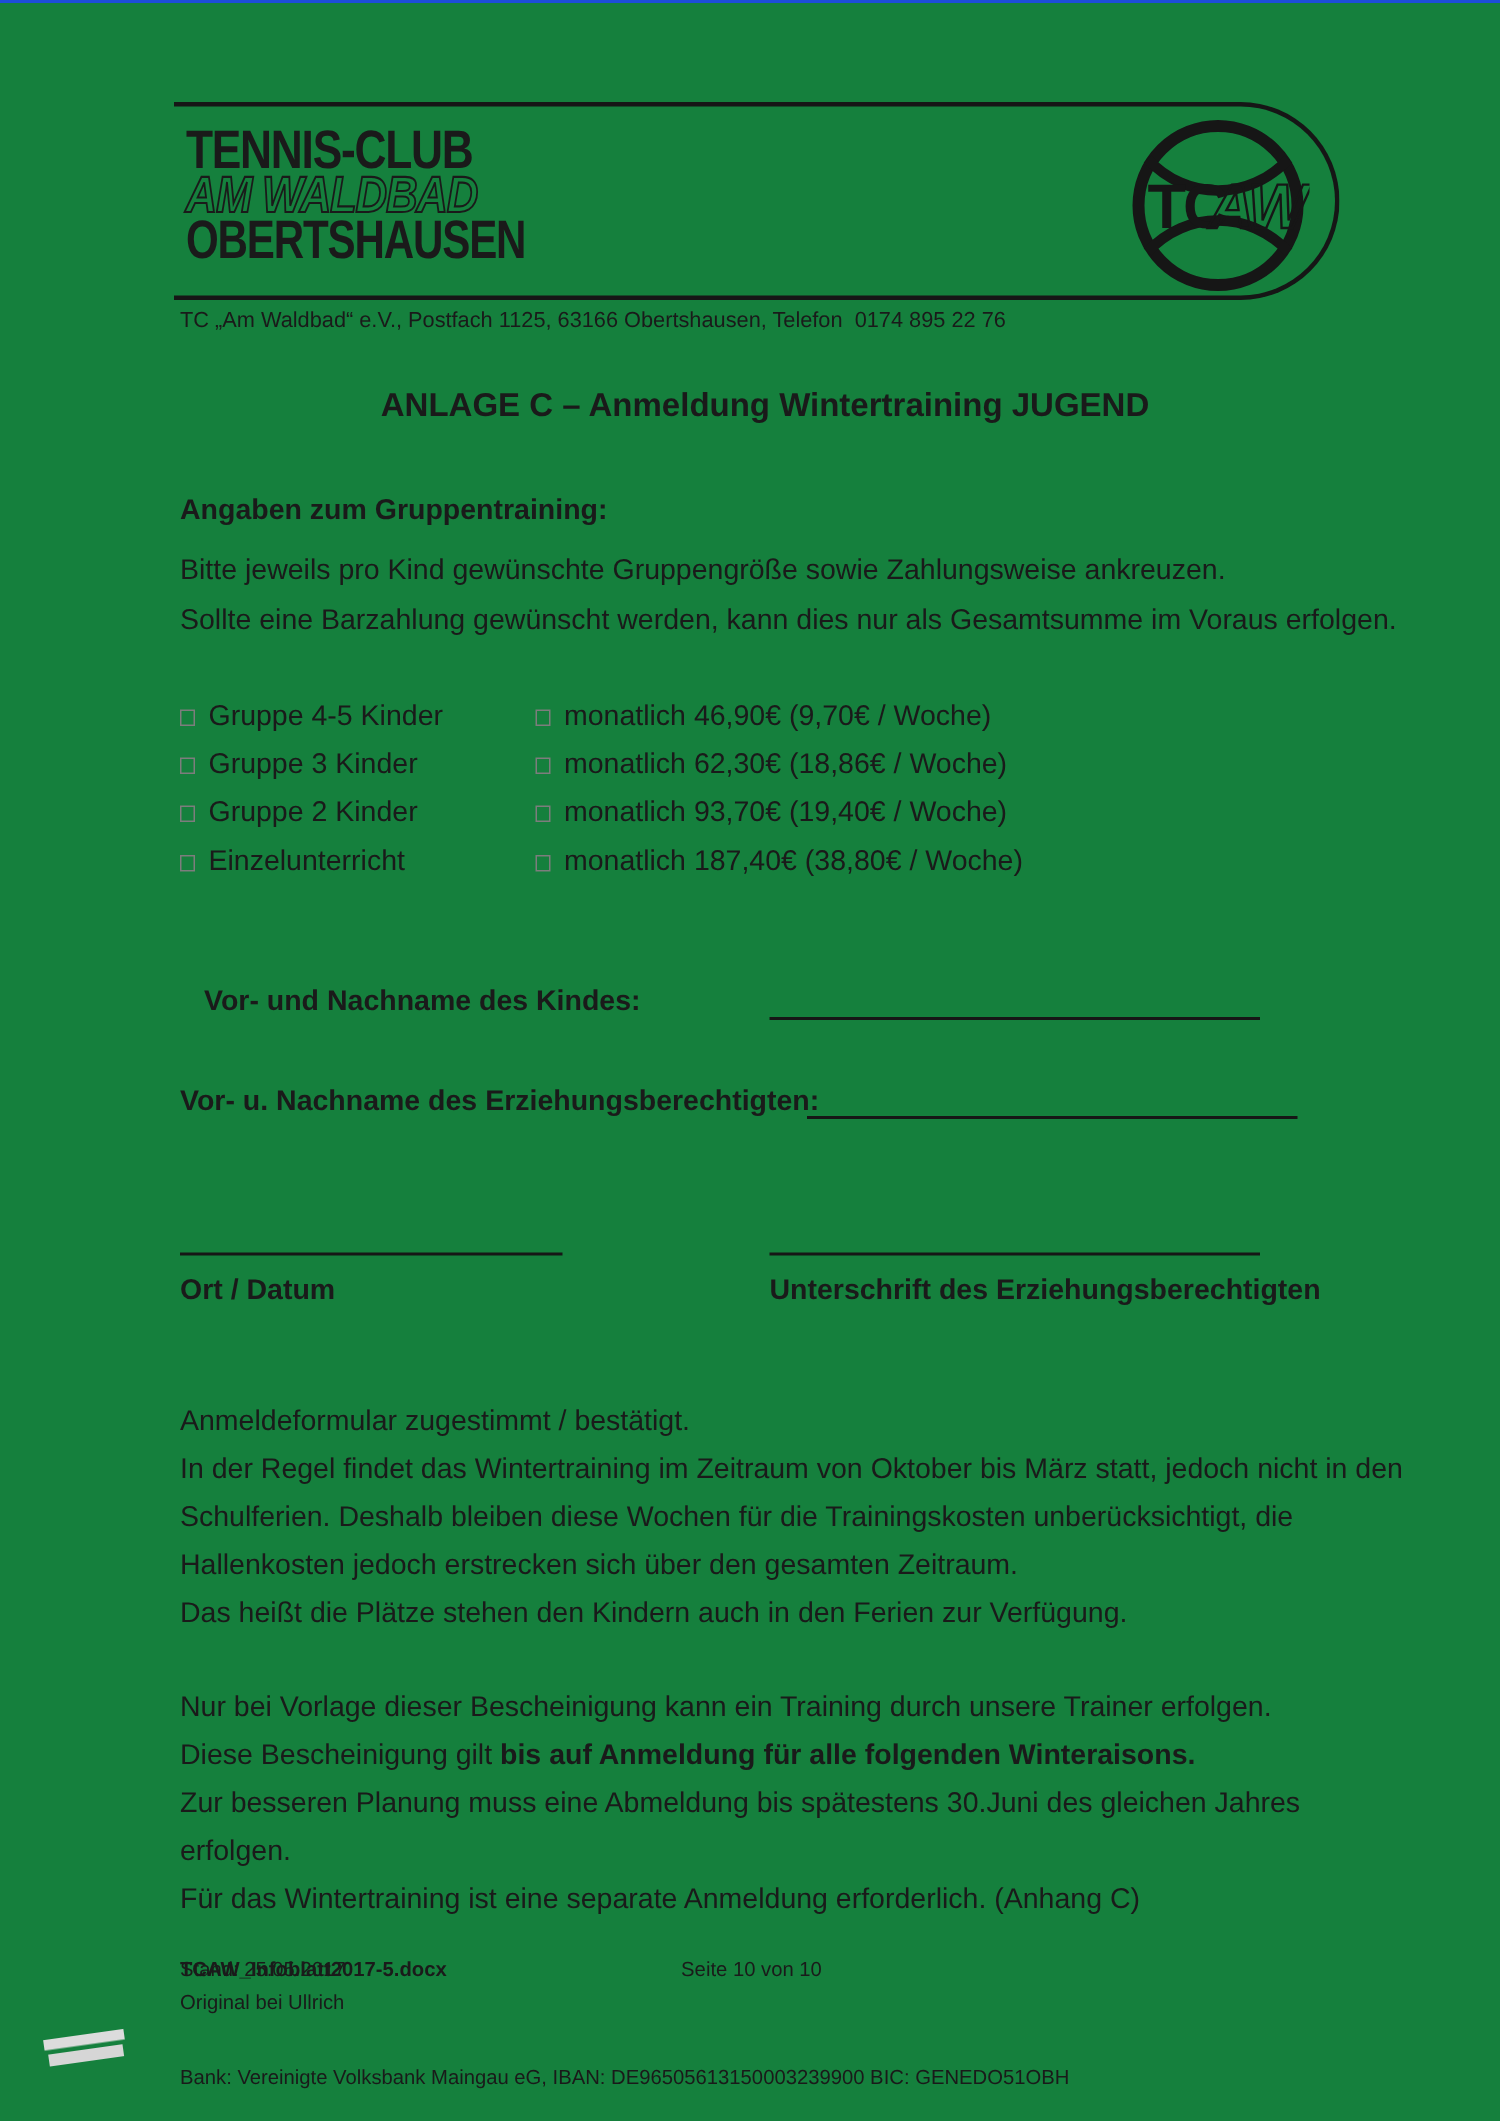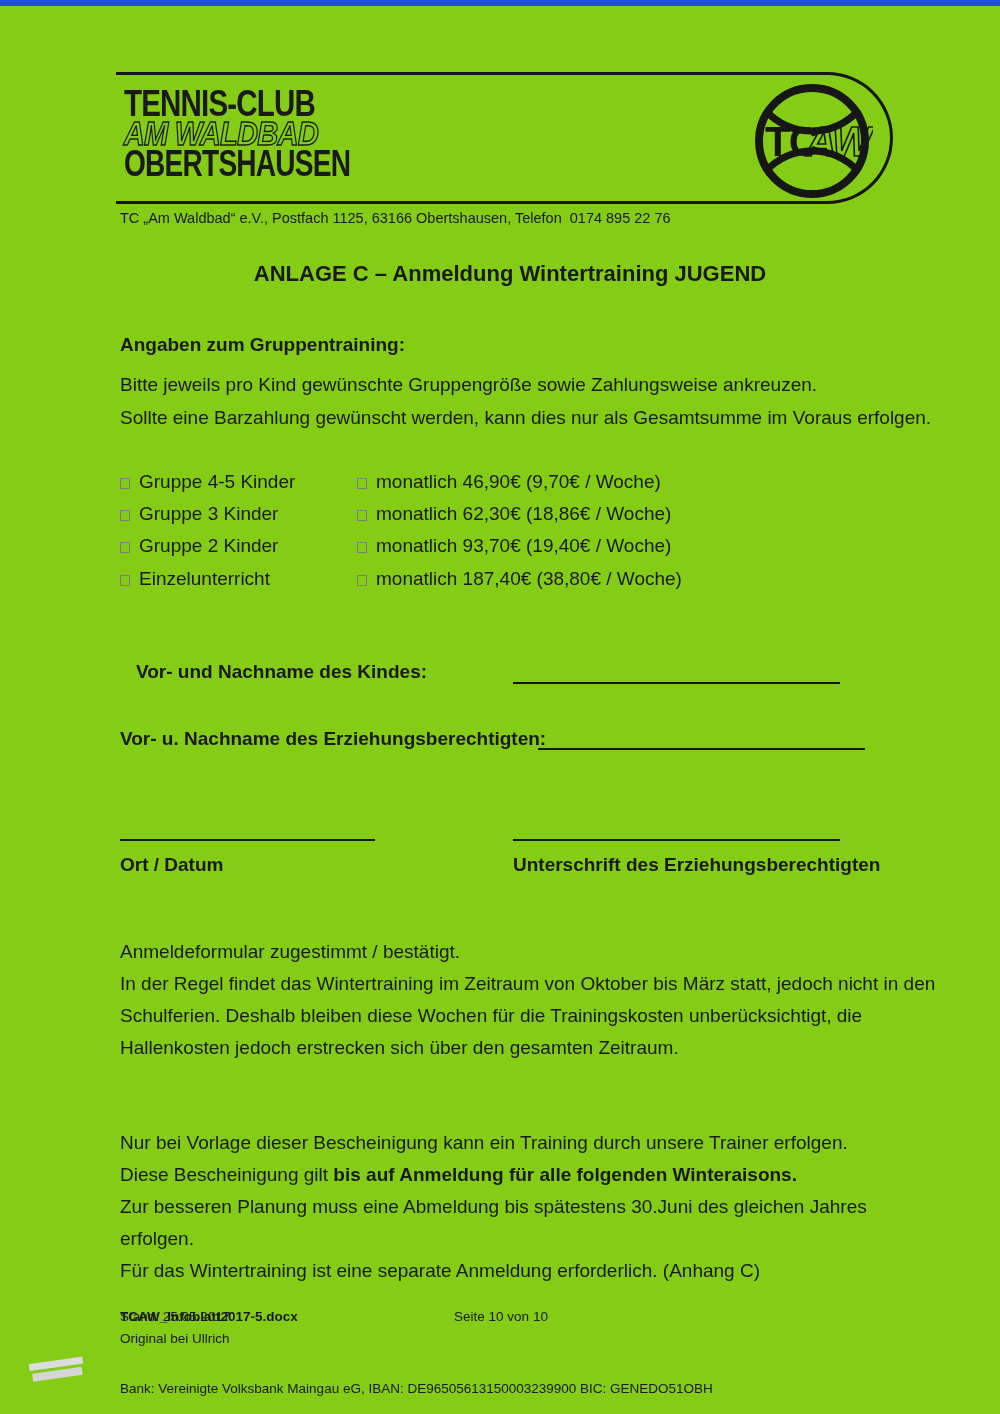--- a/index.html
+++ b/index.html
@@ -1,20 +1,20 @@
 <!DOCTYPE html>
 <html><head>
 <meta charset="utf-8">
 <style>
   html,body{margin:0;padding:0;background:#d9d9d9;}
   .page{
     position:relative;width:1000px;height:1414px;margin:0 auto;
-    background:#84cc16;overflow:hidden;
+    background:#15803d;overflow:hidden;
     font-family:"Liberation Sans",sans-serif;color:#1a1a1a;
-    border-top:6px solid #1d4ed8;box-sizing:border-box;
+    border-top:2px solid #1d4ed8;box-sizing:border-box;
   }
   .abs{position:absolute;}
   .line{white-space:pre;font-size:19px;}
   .b{font-weight:bold;}
   .rule{background:#161616;height:2px;}
   
   .capsule{
     left:116px;top:66px;width:777px;height:132px;
     border:3px solid #161616;border-left:none;
     border-radius:0 68px 68px 0;box-sizing:border-box;
@@ -99,20 +99,21 @@
 
   <div class="abs rule" style="left:120px;top:833px;width:255px;"></div>
   <div class="abs rule" style="left:513px;top:833px;width:327px;"></div>
   <div class="abs line b" style="left:120px;top:848px;">Ort / Datum</div>
   <div class="abs line b" style="left:513px;top:848px;">Unterschrift des Erziehungsberechtigten</div>
 
   <div class="abs line" style="left:120px;top:935px;">Anmeldeformular zugestimmt / bestätigt.</div>
   <div class="abs line" style="left:120px;top:967px;">In der Regel findet das Wintertraining im Zeitraum von Oktober bis März statt, jedoch nicht in den</div>
   <div class="abs line" style="left:120px;top:999px;">Schulferien. Deshalb bleiben diese Wochen für die Trainingskosten unberücksichtigt, die</div>
   <div class="abs line" style="left:120px;top:1031px;">Hallenkosten jedoch erstrecken sich über den gesamten Zeitraum.</div>
+  <div class="abs line" style="left:120px;top:1063px;">Das heißt die Plätze stehen den Kindern auch in den Ferien zur Verfügung.</div>
 
   <div class="abs line" style="left:120px;top:1126px;">Nur bei Vorlage dieser Bescheinigung kann ein Training durch unsere Trainer erfolgen.</div>
   <div class="abs line" style="left:120px;top:1158px;"><span>Diese Bescheinigung gilt </span><span class="b">bis auf Anmeldung für alle folgenden Winteraisons.</span></div>
   <div class="abs line" style="left:120px;top:1190px;">Zur besseren Planung muss eine Abmeldung bis spätestens 30.Juni des gleichen Jahres</div>
   <div class="abs line" style="left:120px;top:1222px;">erfolgen.</div>
   <div class="abs line" style="left:120px;top:1254px;">Für das Wintertraining ist eine separate Anmeldung erforderlich. (Anhang C)</div>
 
   <div class="abs footer-text" style="left:120px;top:1303px;">Stand: 25.05.2017</div>
   <div class="abs footer-text" style="left:120px;top:1303px;width:762px;text-align:center;">Seite 10 von 10</div>
   <div class="abs footer-text" style="left:120px;top:1303px;width:762px;font-weight:bold;">TCAW_Infoblatt2017-5.docx</div>

